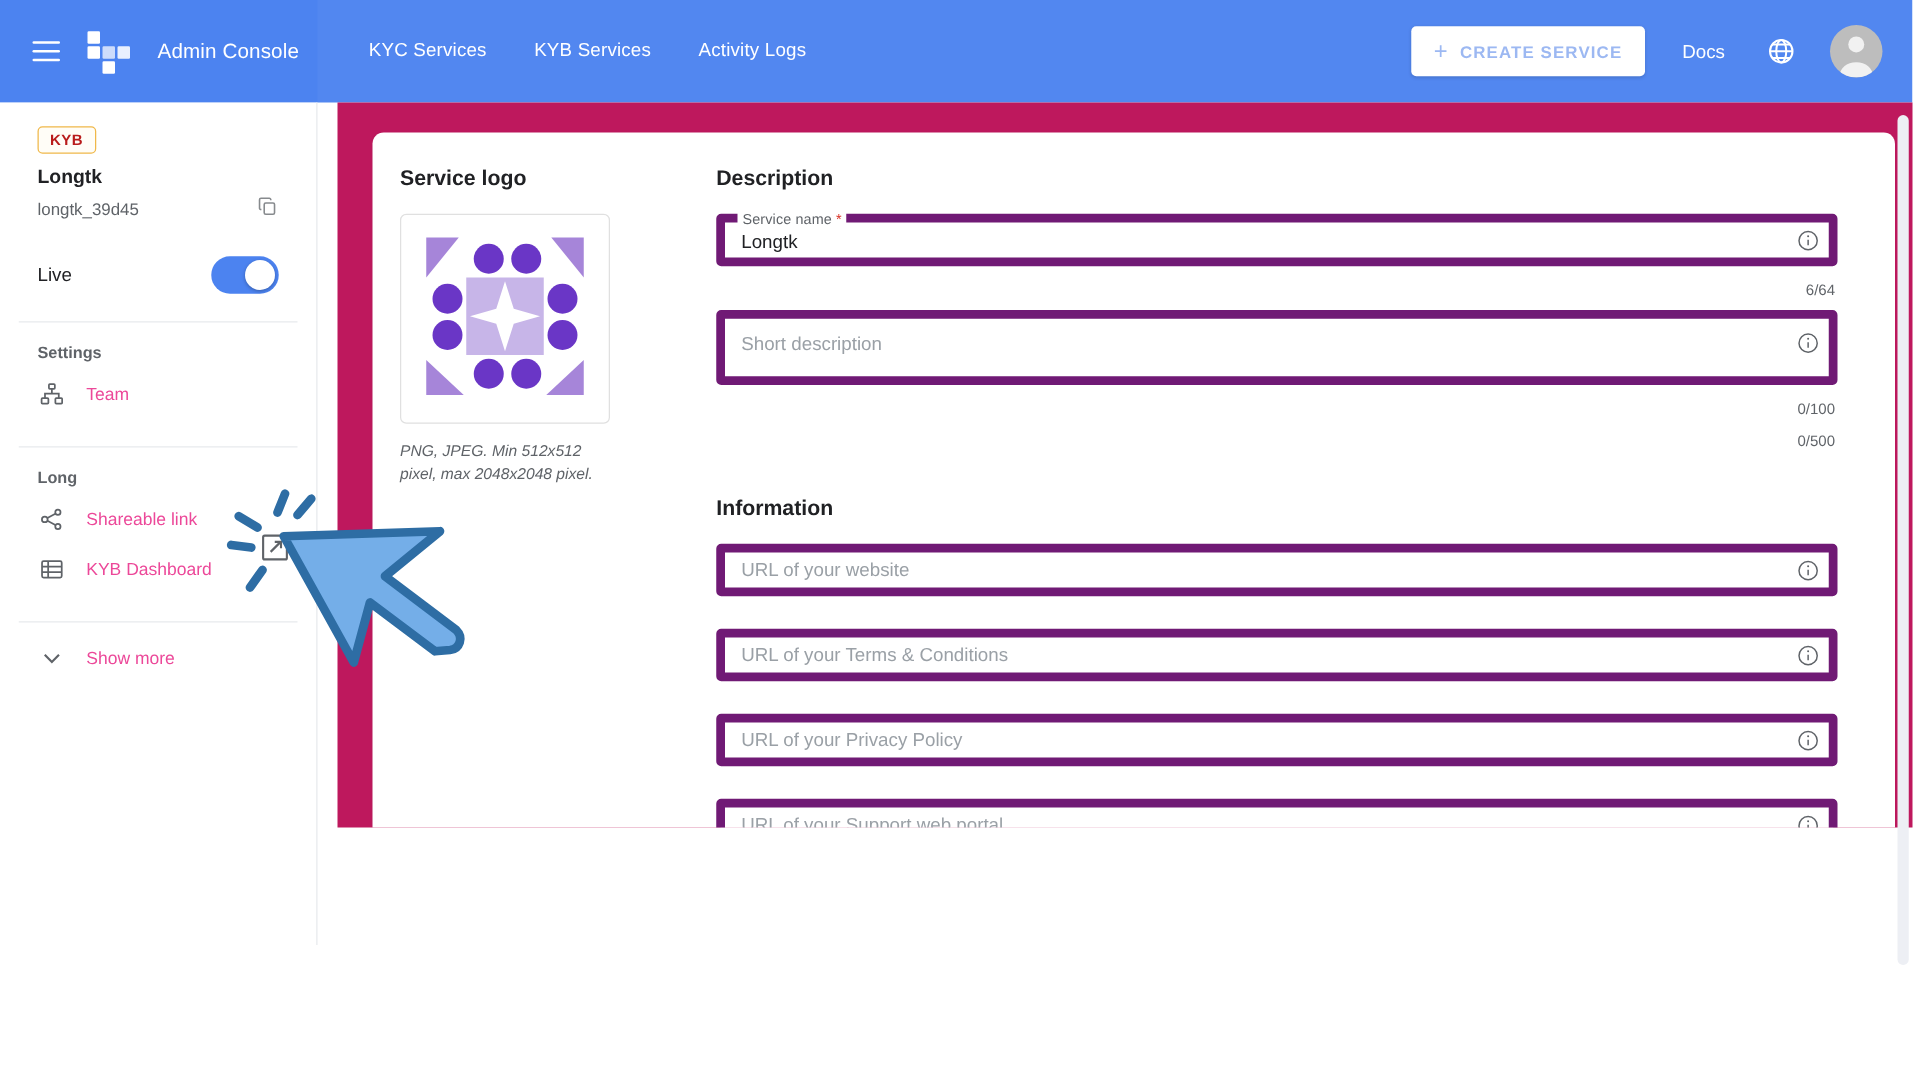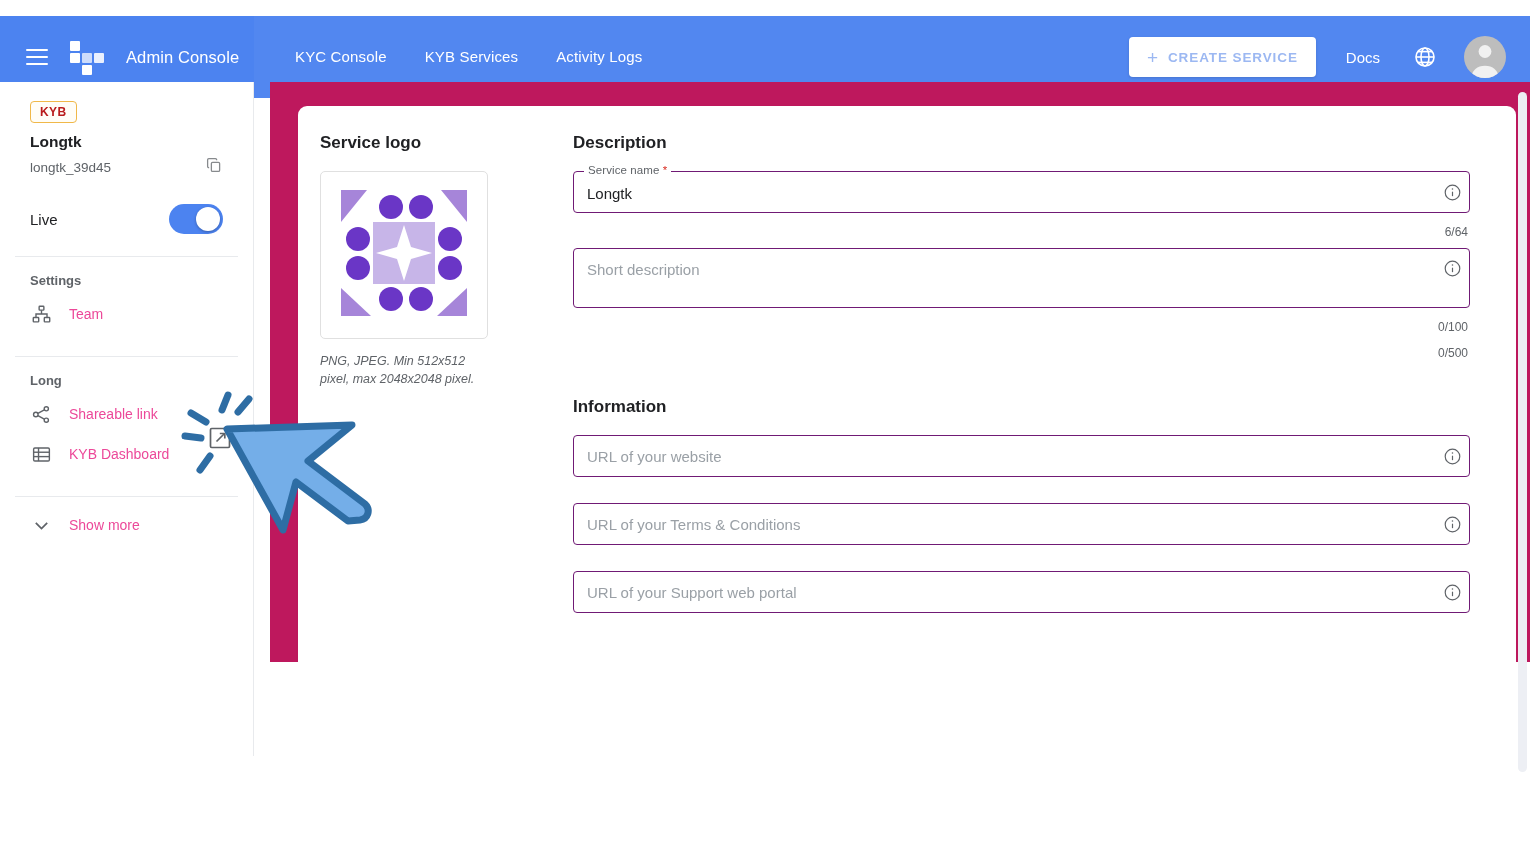--- a/index.html
+++ b/index.html
@@ -9,21 +9,21 @@
     overflow: hidden;
     background: #ffffff;
     font-family: "Liberation Sans", sans-serif;
     -webkit-font-smoothing: antialiased;
   }
 
   #app { position: relative; width: 1530px; height: 866px; background: #ffffff; }
 
   
   .topbar {
-    position: absolute; left: 0; top: 16px; width: 1530px; height: 82px;
+    position: absolute; left: 0; top: 0; width: 1530px; height: 82px;
     background: #5287F0; display: flex; align-items: center;
   }
   .tb-left {
     width: 254px; height: 82px; display: flex; align-items: center;
     padding-left: 26px; background: #4C83F0;
   }
   .hamburger { width: 22px; height: 16px; display: flex; flex-direction: column;
     justify-content: space-between; cursor: pointer; }
   .hamburger span { display: block; height: 2px; background: #ffffff; border-radius: 1px; }
   .brand-logo { margin-left: 22px; width: 40px; height: 32px; position: relative; }
@@ -132,21 +132,21 @@
     cursor: pointer;
   }
   .logo-hint {
     margin-top: 13px; width: 165px; font-size: 12.5px; color: #5F6368;
     font-style: italic; line-height: 1.45;
   }
 
   
   .field-wrap { position: relative; margin-bottom: 9px; }
   .tf {
-    position: relative; border: 1px solid #701a75; border-radius: 4px;
+    position: relative; border: 7px solid #701a75; border-radius: 4px;
     background: #ffffff; display: flex; align-items: flex-start; justify-content: space-between;
   }
   .tf.single { height: 42px; align-items: center; }
   .tf.h-short { height: 60px; }
   .tf.h-long { height: 88px; }
   .tf .tf-input {
     flex: 1; border: none; outline: none; background: transparent;
     font-family: "Liberation Sans", sans-serif; font-size: 15px; color: #202124;
     padding: 0 0 0 13px; height: 100%; resize: none;
   }
@@ -190,21 +190,21 @@
         <i style="left:0;  top:0;   width:10px; height:10px; opacity:1;"></i>
         <i style="left:0;  top:12px;width:10px; height:10px; opacity:1;"></i>
         <i style="left:12px;top:12px;width:10px;height:10px; opacity:.72;"></i>
         <i style="left:24px;top:12px;width:10px;height:10px; opacity:.88;"></i>
         <i style="left:12px;top:24px;width:10px;height:10px; opacity:1;"></i>
       </div>
       <div class="brand-title">Admin Console</div>
     </div>
 
     <div class="tb-nav">
-      <a href="#">KYC Console</a>
+      <a href="#">KYC Services</a>
       <a href="#">KYB Services</a>
       <a href="#">Activity Logs</a>
     </div>
 
     <div class="tb-right">
       <button class="create-btn">
         <span class="plus">+</span>
         <span>CREATE SERVICE</span>
       </button>
       <a class="docs-link" href="#">Docs</a>
@@ -400,20 +400,32 @@
             <span class="info-ico">
               <svg width="19" height="19" viewBox="0 0 24 24" fill="none" stroke="#5F6368" stroke-width="1.5">
                 <circle cx="12" cy="12" r="9.2"></circle>
                   <line x1="12" y1="11" x2="12" y2="16.6"></line>
                   <circle cx="12" cy="7.6" r="1" fill="#5F6368" stroke="none"></circle>
               </svg>
             </span>
           </div>
         </div>
 
+        <div class="field-wrap" style="margin-bottom:26px">
+          <div class="tf single">
+            <input class="tf-input" type="text" placeholder="URL of your Privacy Policy" style="">
+            <span class="info-ico">
+              <svg width="19" height="19" viewBox="0 0 24 24" fill="none" stroke="#5F6368" stroke-width="1.5">
+                <circle cx="12" cy="12" r="9.2"></circle>
+                  <line x1="12" y1="11" x2="12" y2="16.6"></line>
+                  <circle cx="12" cy="7.6" r="1" fill="#5F6368" stroke="none"></circle>
+              </svg>
+            </span>
+          </div>
+        </div>
 
         <div class="field-wrap">
           <div class="tf single">
             <input class="tf-input" type="text" placeholder="URL of your Support web portal" style="">
             <span class="info-ico">
               <svg width="19" height="19" viewBox="0 0 24 24" fill="none" stroke="#5F6368" stroke-width="1.5">
                 <circle cx="12" cy="12" r="9.2"></circle>
                   <line x1="12" y1="11" x2="12" y2="16.6"></line>
                   <circle cx="12" cy="7.6" r="1" fill="#5F6368" stroke="none"></circle>
               </svg>

